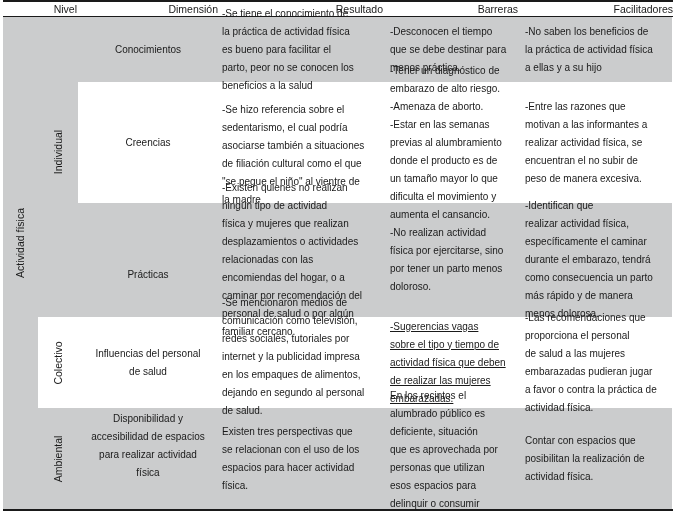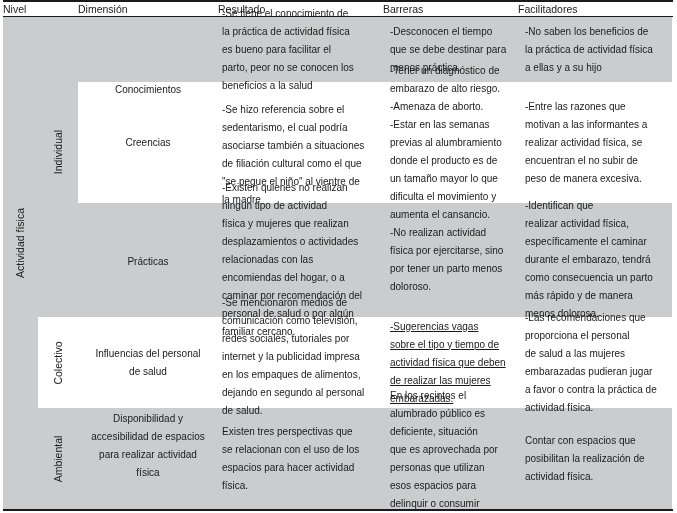--- a/index.html
+++ b/index.html
@@ -4,21 +4,21 @@
 <style>
   html, body { margin: 0; padding: 0; background: #ffffff; }
   body { width: 677px; height: 513px; position: relative; overflow: hidden;
          font-family: "Liberation Sans", "DejaVu Sans", sans-serif; color: #1a1a1a; }
   .abs { position: absolute; box-sizing: border-box; }
   .gray { background: #cbcccd; }
   .white { background: #ffffff; }
   .rule-top { left: 3px; width: 670px; top: 0px; height: 2px; background: #1a1a1a; }
   .rule-head { left: 3px; width: 670px; top: 16px; height: 1px; background: #1a1a1a; }
   .rule-bottom { left: 3px; width: 670px; top: 509px; height: 2px; background: #1a1a1a; }
-  .hcell { top: 2px; height: 22px; font-size: 10.5px; line-height: 14px; text-align: left; }
+  .hcell { top: 2px; height: 22px; font-size: 10.5px; line-height: 14px; text-align: right; }
   .cell { display: flex; align-items: center; font-size: 10px; line-height: 18px; }
   .cell.center { justify-content: center; text-align: center; }
   .cell span { display: block; white-space: pre-line; }
   .vert { display: flex; align-items: center; justify-content: center; }
   .vert span { display: block; transform: rotate(-90deg); white-space: nowrap; font-size: 10.5px; }
 </style>
 </head>
 <body>
 
 <div>
@@ -44,21 +44,21 @@
   <div class="abs vert" style="left:38px;top:17px;width:40px;height:299px;">
     <span style="position:relative;top:-15px;">Individual</span>
   </div>
   <div class="abs vert" style="left:38px;top:317px;width:40px;height:91px;">
     <span>Colectivo</span>
   </div>
   <div class="abs vert" style="left:38px;top:408px;width:40px;height:101px;">
     <span>Ambiental</span>
   </div>
 
-  <div class="abs cell center" style="left:78px;top:17px;width:140px;height:65px;margin-top:40px;">
+  <div class="abs cell center" style="left:78px;top:17px;width:140px;height:65px;">
     <span>Conocimientos</span>
   </div>
   <div class="abs cell" style="left:222px;top:17px;width:163px;height:65px;">
     <span>-Se tiene el conocimiento de
 la práctica de actividad física
 es bueno para facilitar el
 parto, peor no se conocen los
 beneficios a la salud</span>
   </div>
   <div class="abs cell" style="left:390px;top:17px;width:130px;height:65px;">
@@ -95,21 +95,21 @@
 aumenta el cansancio.</span>
   </div>
   <div class="abs cell" style="left:525px;top:82px;width:148px;height:121px;">
     <span>-Entre las razones que
 motivan a las informantes a
 realizar actividad física, se
 encuentran el no subir de
 peso de manera excesiva.</span>
   </div>
 
-  <div class="abs cell center" style="left:78px;top:205px;width:140px;height:113px;">
+  <div class="abs cell center" style="left:78px;top:218px;width:140px;height:113px;">
     <span>Prácticas</span>
   </div>
   <div class="abs cell" style="left:222px;top:203px;width:163px;height:113px;">
     <span>-Existen quienes no realizan
 ningún tipo de actividad
 física y mujeres que realizan
 desplazamientos o actividades
 relacionadas con las
 encomiendas del hogar, o a
 caminar por recomendación del

